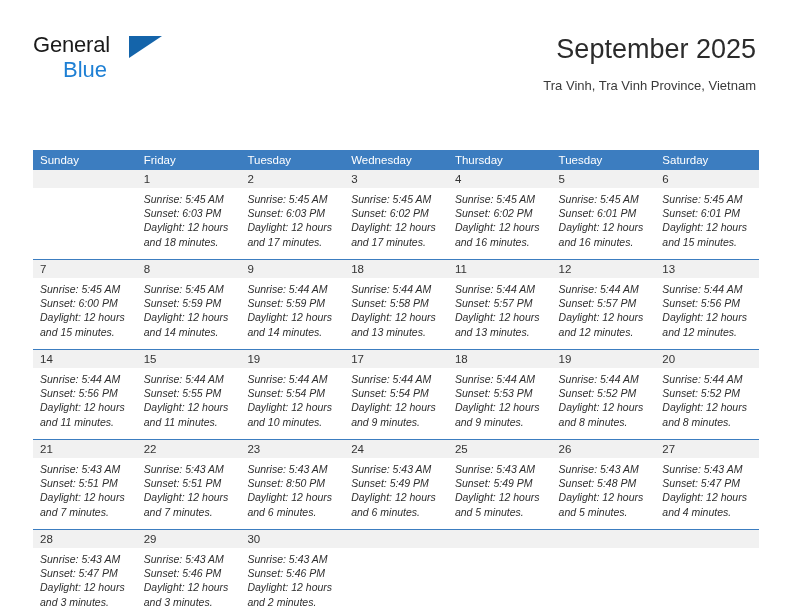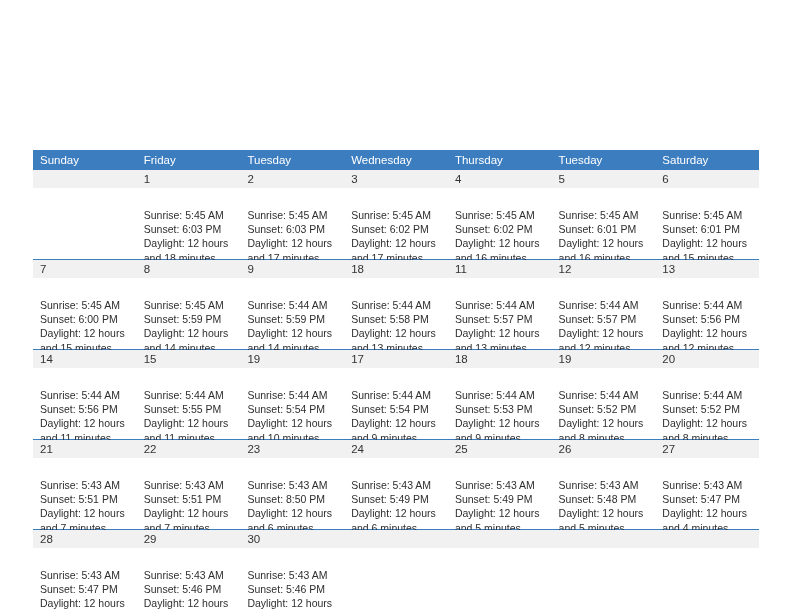--- a/index.html
+++ b/index.html
@@ -130,40 +130,50 @@
     font-size: 11.5px;
     line-height: 18px;
     color: #333333;
     padding-left: 7px;
     box-sizing: border-box;
   }
   .day.empty .day-num-band {
     background: #f1f1f1;
   }
   .day-body {
-    padding: 20px 7px 0 7px;
+    padding: 4px 7px 0 7px;
     box-sizing: border-box;
+    font-style: italic;
   }
   .day-line {
     font-size: 10.5px;
     line-height: 14.2px;
     color: #2e2e2e;
     white-space: nowrap;
   }
   .bottom-rule {
     width: 726px;
     height: 1px;
     background: #3c7dc0;
   }
 </style>
 </head>
 <body>
 
 <div class="page">
 
+  <div class="header">
+    <div class="brand">
+      <div class="brand-line1">General</div>
+      <div class="brand-tri"></div>
+      <div class="brand-line2">Blue</div>
+    </div>
+    <div class="title">September 2025</div>
+    <div class="subtitle">Tra Vinh, Tra Vinh Province, Vietnam</div>
+  </div>
 
   <div class="calendar">
 
     <div class="dow-row">
       <div class="dow-cell">Sunday</div>
       <div class="dow-cell">Friday</div>
       <div class="dow-cell">Tuesday</div>
       <div class="dow-cell">Wednesday</div>
       <div class="dow-cell">Thursday</div>
       <div class="dow-cell">Tuesday</div>

